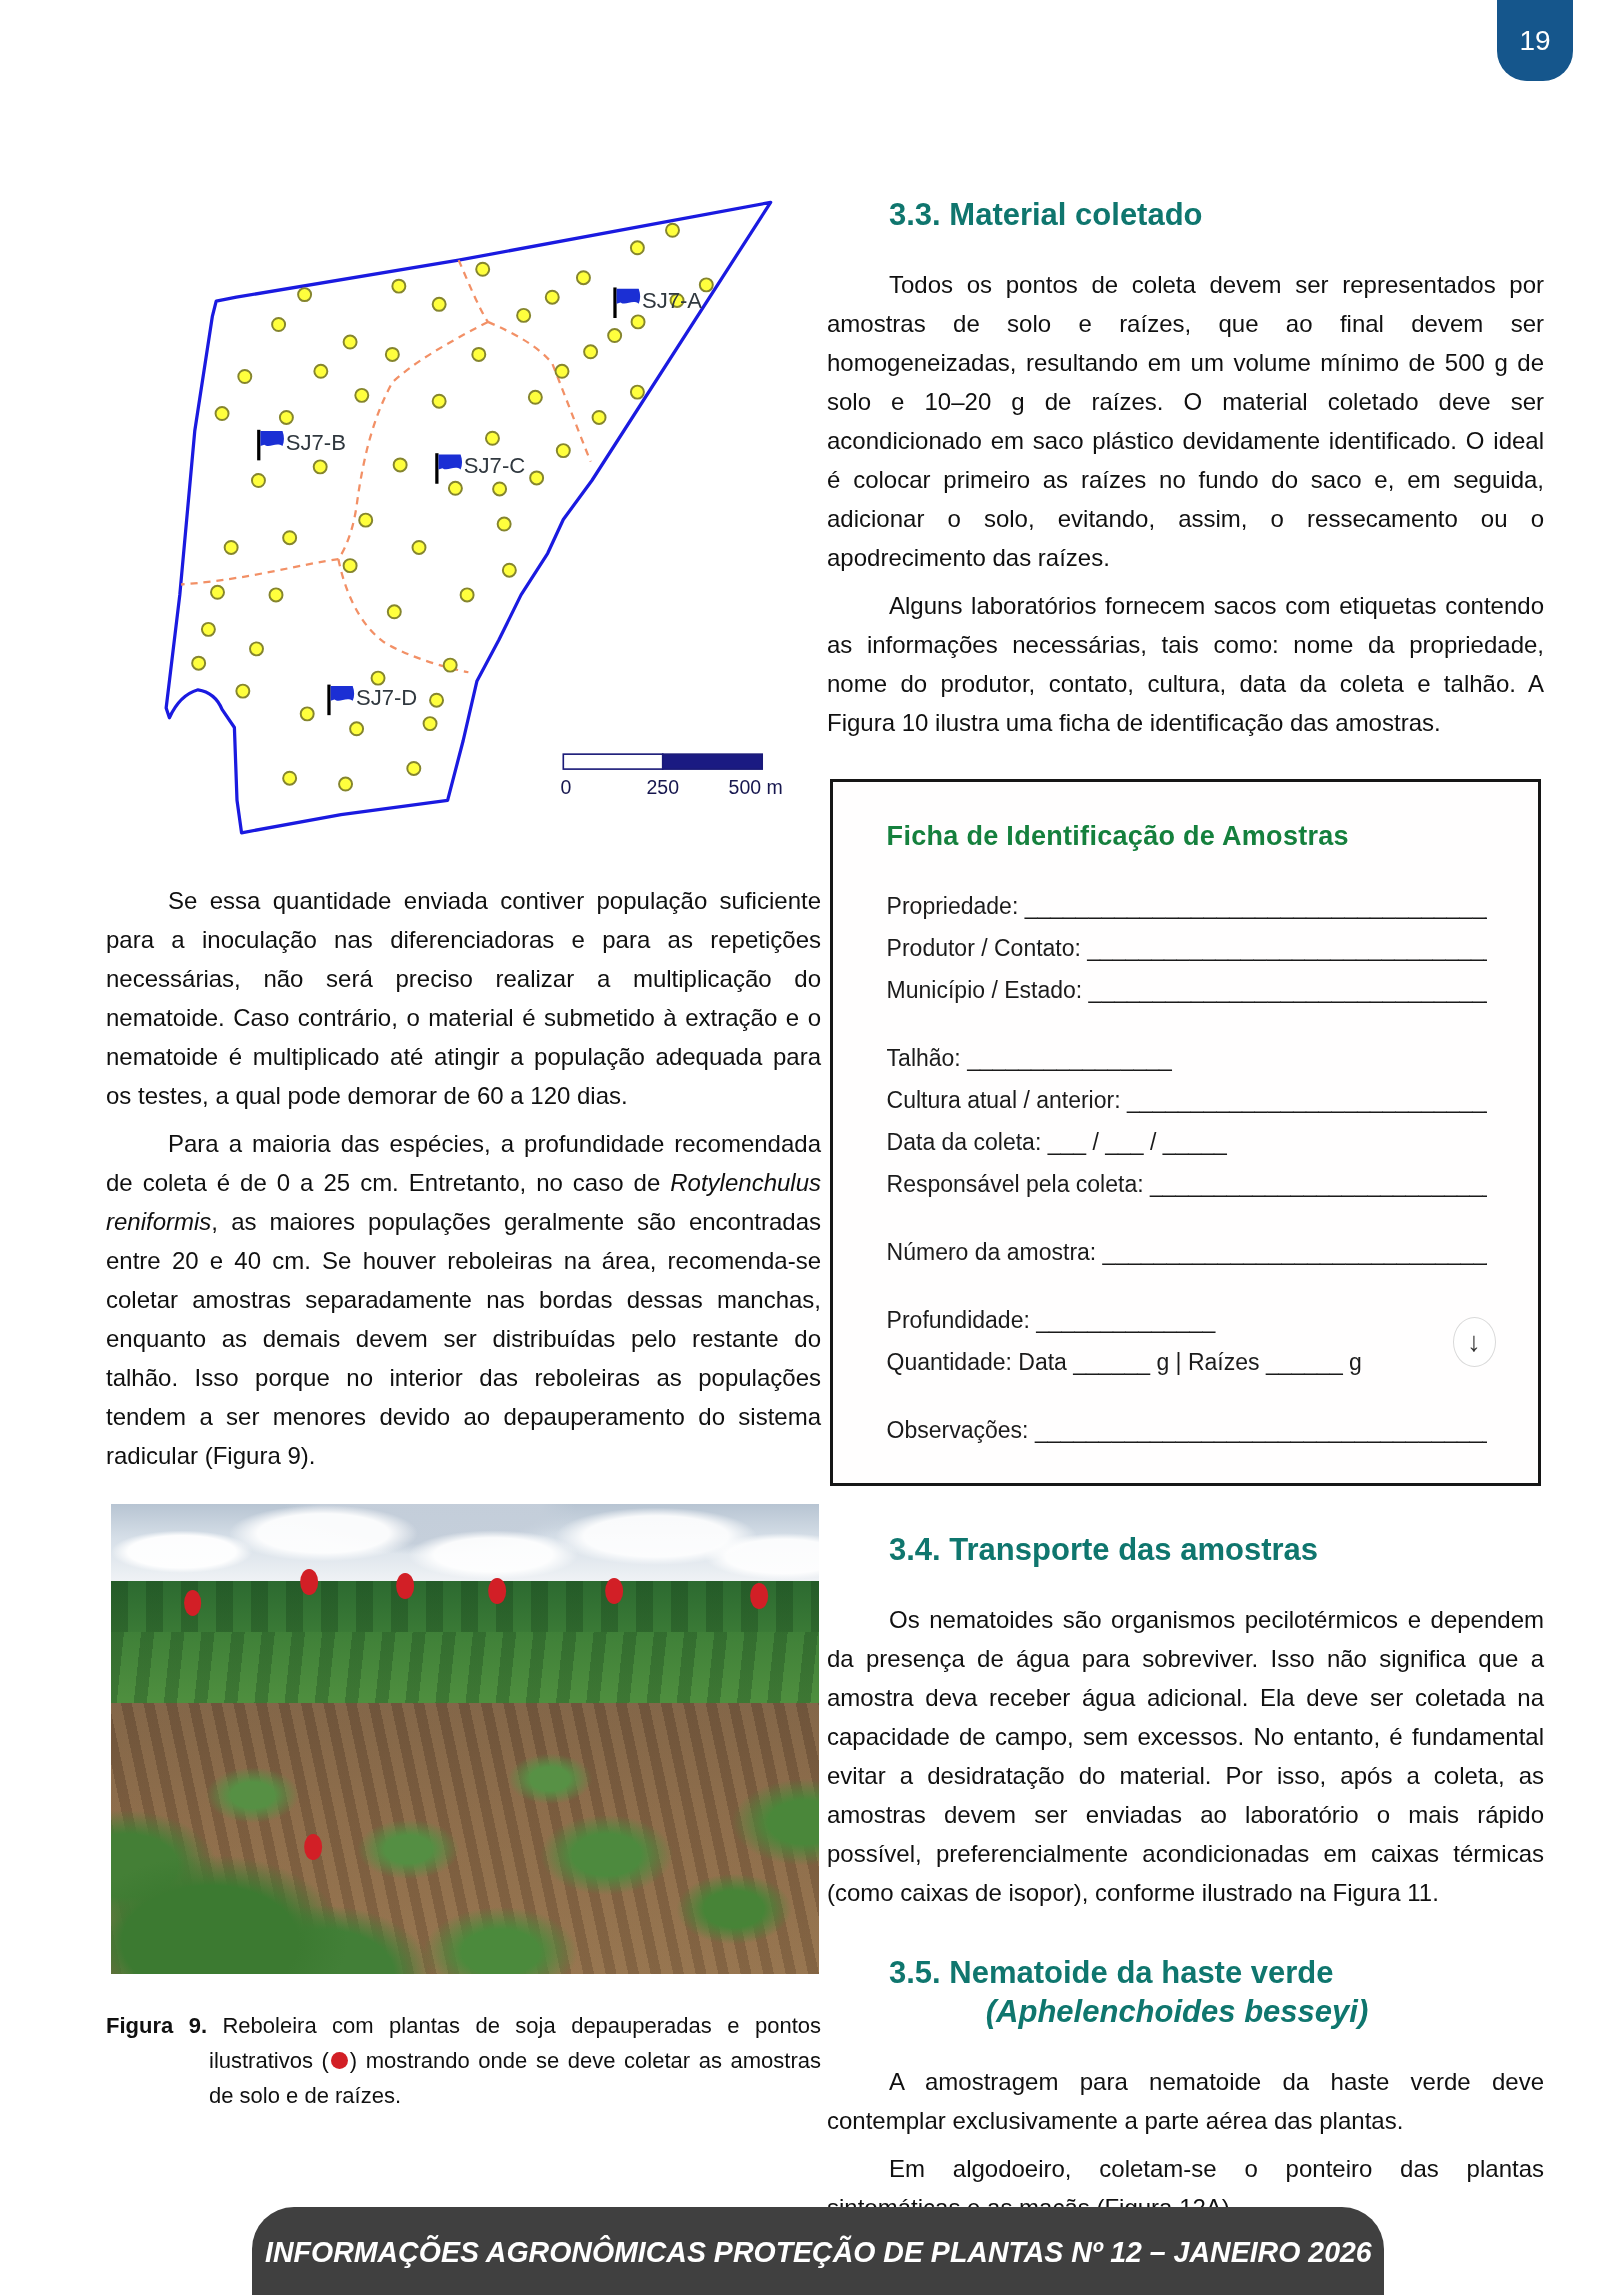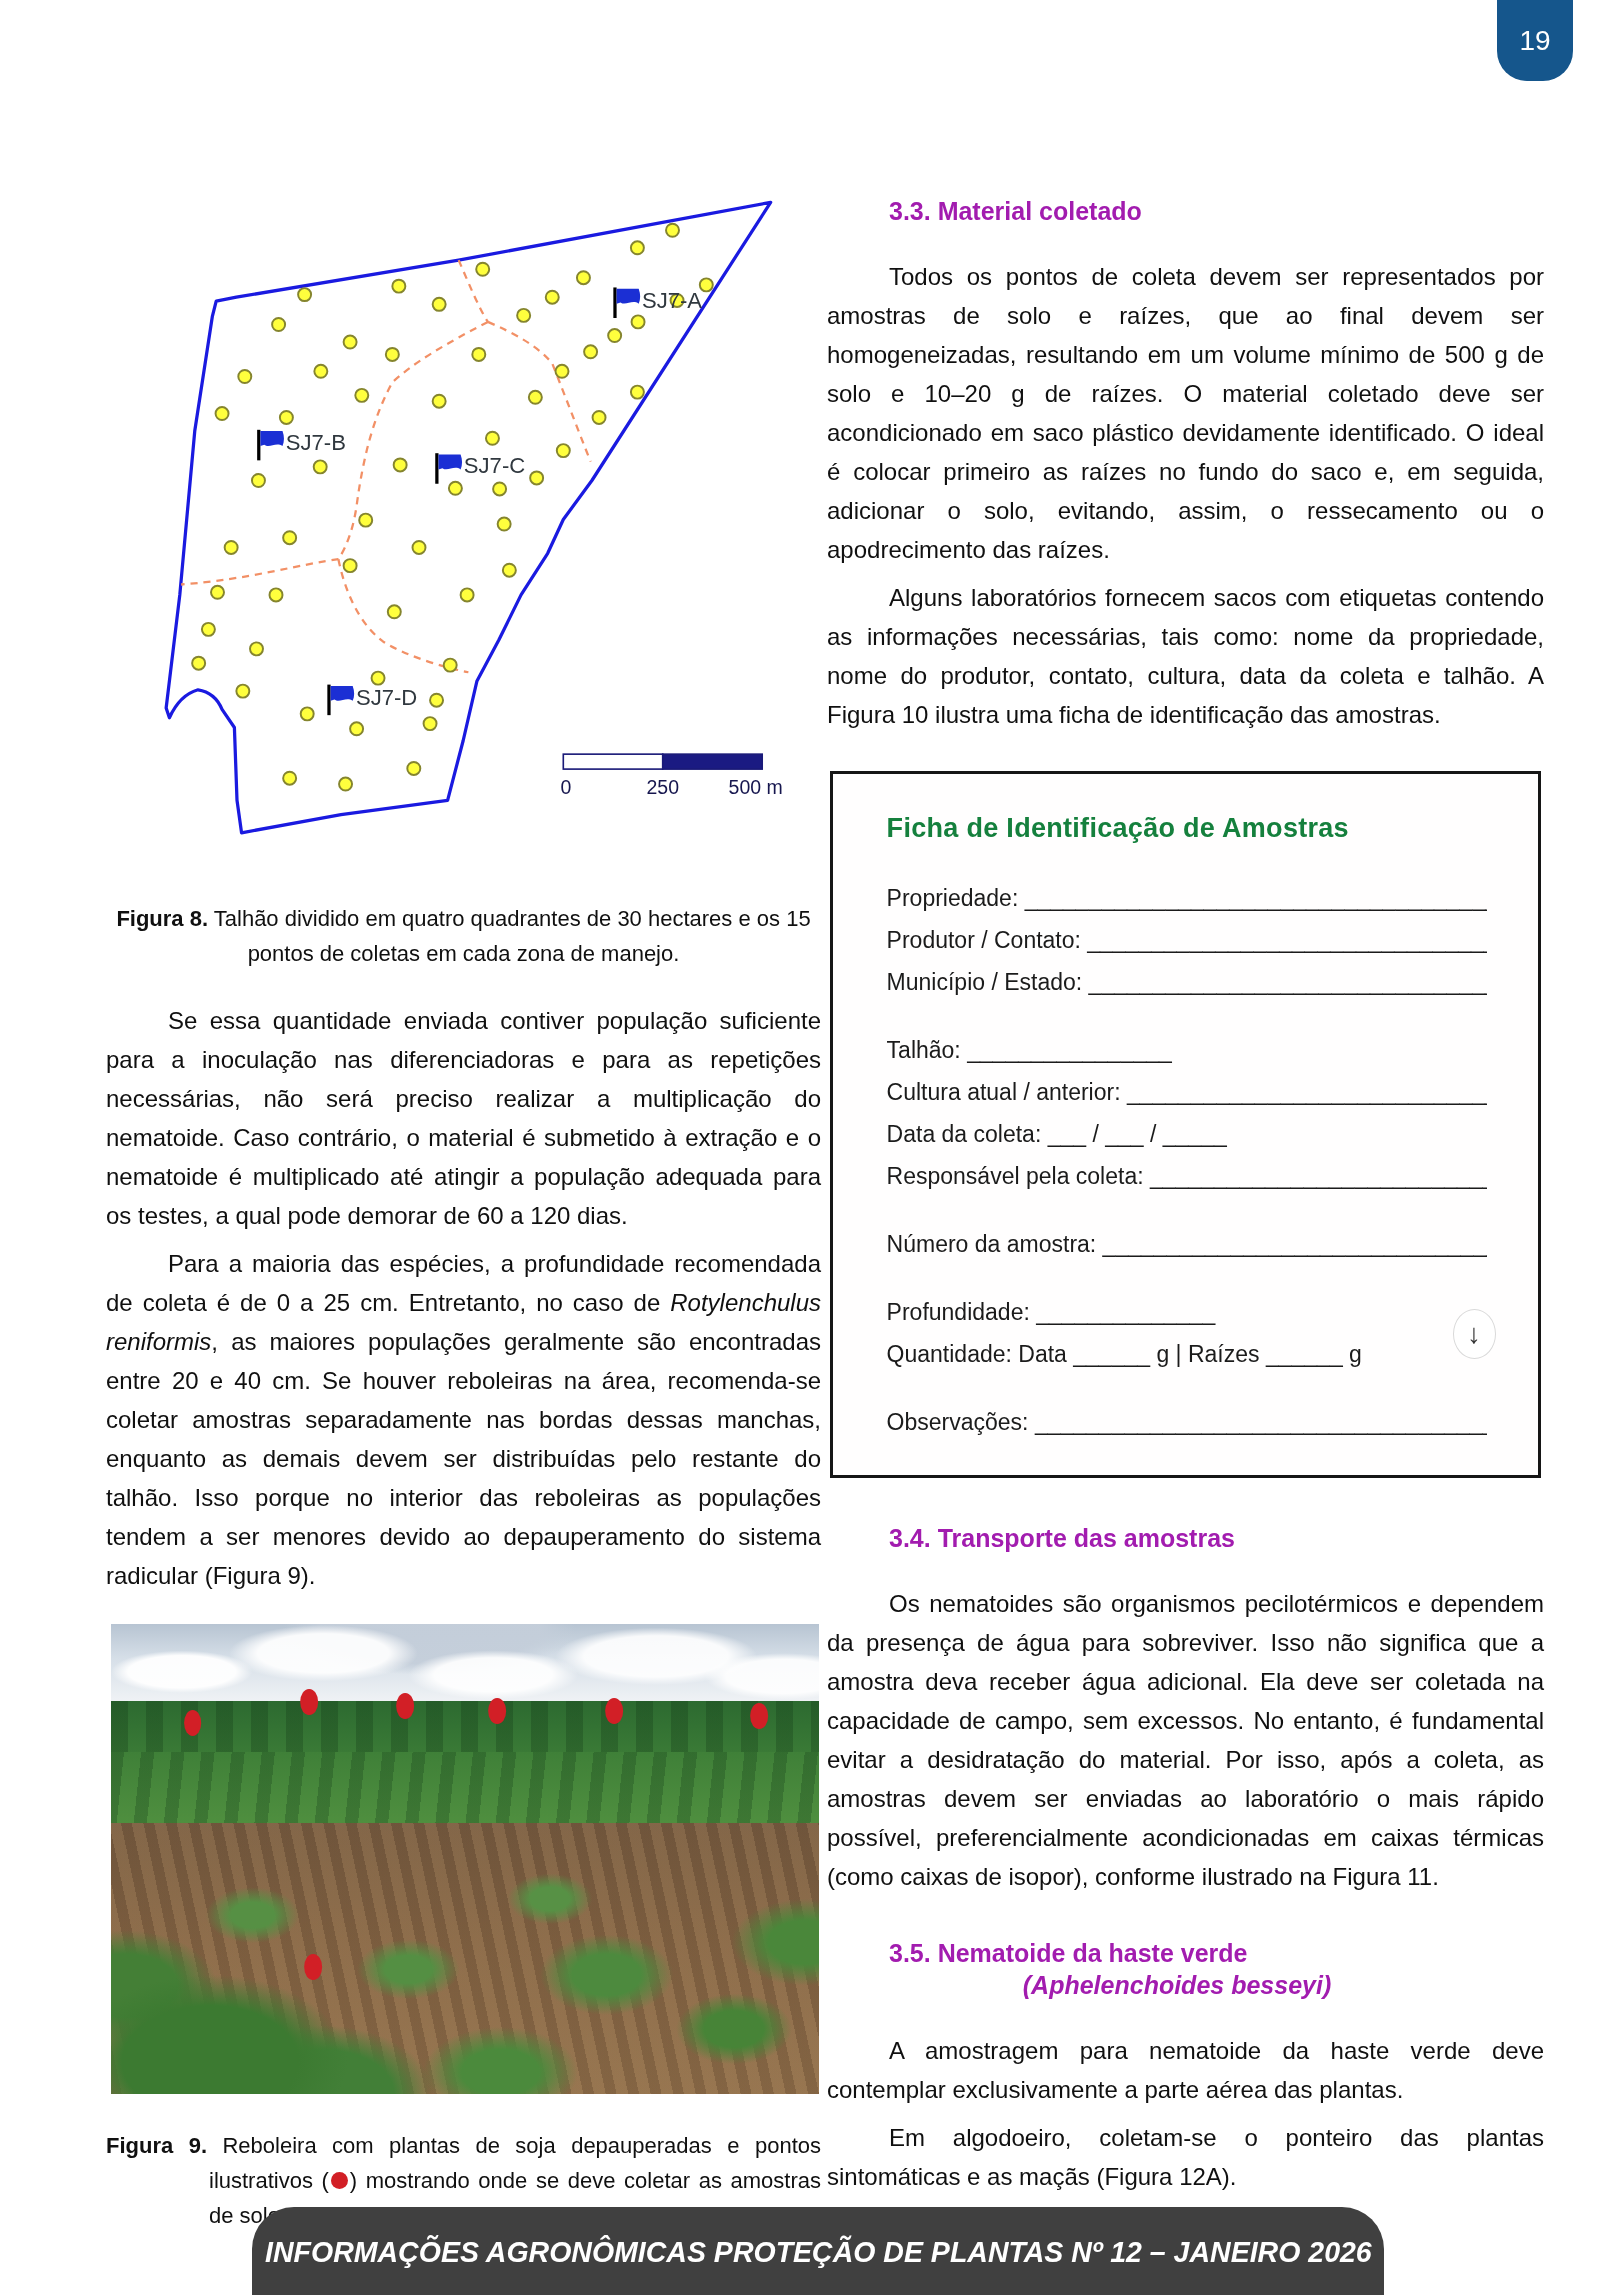--- a/index.html
+++ b/index.html
@@ -31,21 +31,21 @@
   .cap8 { text-align:center; margin-top:50px; padding:0 6.5px; }
   .hang { padding-left:103px; text-indent:-103px; margin-top:34px; text-align:justify; }
 
   .para {
     font-size:24px; line-height:39px; text-align:justify;
     text-indent:62px; margin:9.2px 0 0;
   }
   .mt46 { margin-top:30px; }
 
   .sec {
-    color:#a21caf; font-size:25px; font-weight:bold;
+    color:#0f766e; font-size:31px; font-weight:bold;
     margin:0; padding-left:62px; line-height:1.28;
   }
   #sec33 { margin-top:195px; }
   #sec34 { margin-top:44px; }
   #sec35 { margin-top:41px; }
   .sec35-l2 { display:block; text-align:center; padding-right:79px; }
 
   
   .form-box {
     position:relative; margin:37px 0 0 2.6px; width:711px;
@@ -214,21 +214,20 @@
           <text x="549" y="599" font-size="34" fill="#30383f" font-family="Liberation Sans, sans-serif">SJ7-C</text>
           <rect x="339" y="924" width="5" height="47" fill="#000"></rect>
           <path d="M344 926 h34 c3 8 3 16 0 23 c-10 -7 -20 4 -28 -2 l-6 2 z" fill="#1b2fd4"></path>
           <text x="383" y="955" font-size="34" fill="#30383f" font-family="Liberation Sans, sans-serif">SJ7-D</text>
           <rect x="702" y="1031" width="153" height="23" fill="#fff" stroke="#1a1a78" stroke-width="2.5"></rect>
           <rect x="855" y="1031" width="153" height="23" fill="#1a1a82" stroke="#1a1a78" stroke-width="2.5"></rect>
           <text x="706" y="1093" font-size="30" fill="#16164e" font-family="Liberation Sans, sans-serif" text-anchor="middle">0</text>
           <text x="855" y="1093" font-size="30" fill="#16164e" font-family="Liberation Sans, sans-serif" text-anchor="middle">250</text>
           <text x="998" y="1093" font-size="30" fill="#16164e" font-family="Liberation Sans, sans-serif" text-anchor="middle">500 m</text>
         </svg>
-      <figcaption class="caption cap8"><b>Figura 8.</b><span> Talhão dividido em quatro quadrantes de 30 hectares e os 15 pontos de coletas em cada zona de manejo.</span></figcaption>
     </figure>
 
     <p class="para mt46">Se essa quantidade enviada contiver população suficiente para a inoculação nas diferenciadoras e para as repetições necessárias, não será preciso realizar a multiplicação do nematoide. Caso contrário, o material é submetido à extração e o nematoide é multiplicado até atingir a população adequada para os testes, a qual pode demorar de 60 a 120 dias.</p>
 
     <p class="para"><span>Para a maioria das espécies, a profundidade recomendada de coleta é de 0 a 25 cm. Entretanto, no caso de </span><i>Rotylenchulus reniformis</i><span>, as maiores populações geralmente são encontradas entre 20 e 40 cm. Se houver reboleiras na área, recomenda-se coletar amostras separadamente nas bordas dessas manchas, enquanto as demais devem ser distribuídas pelo restante do talhão. Isso porque no interior das reboleiras as populações tendem a ser menores devido ao depauperamento do sistema radicular (Figura 9).</span></p>
 
     <figure>
       <div class="photo">
         <div class="band sky"></div>
         <div class="band far"></div>

